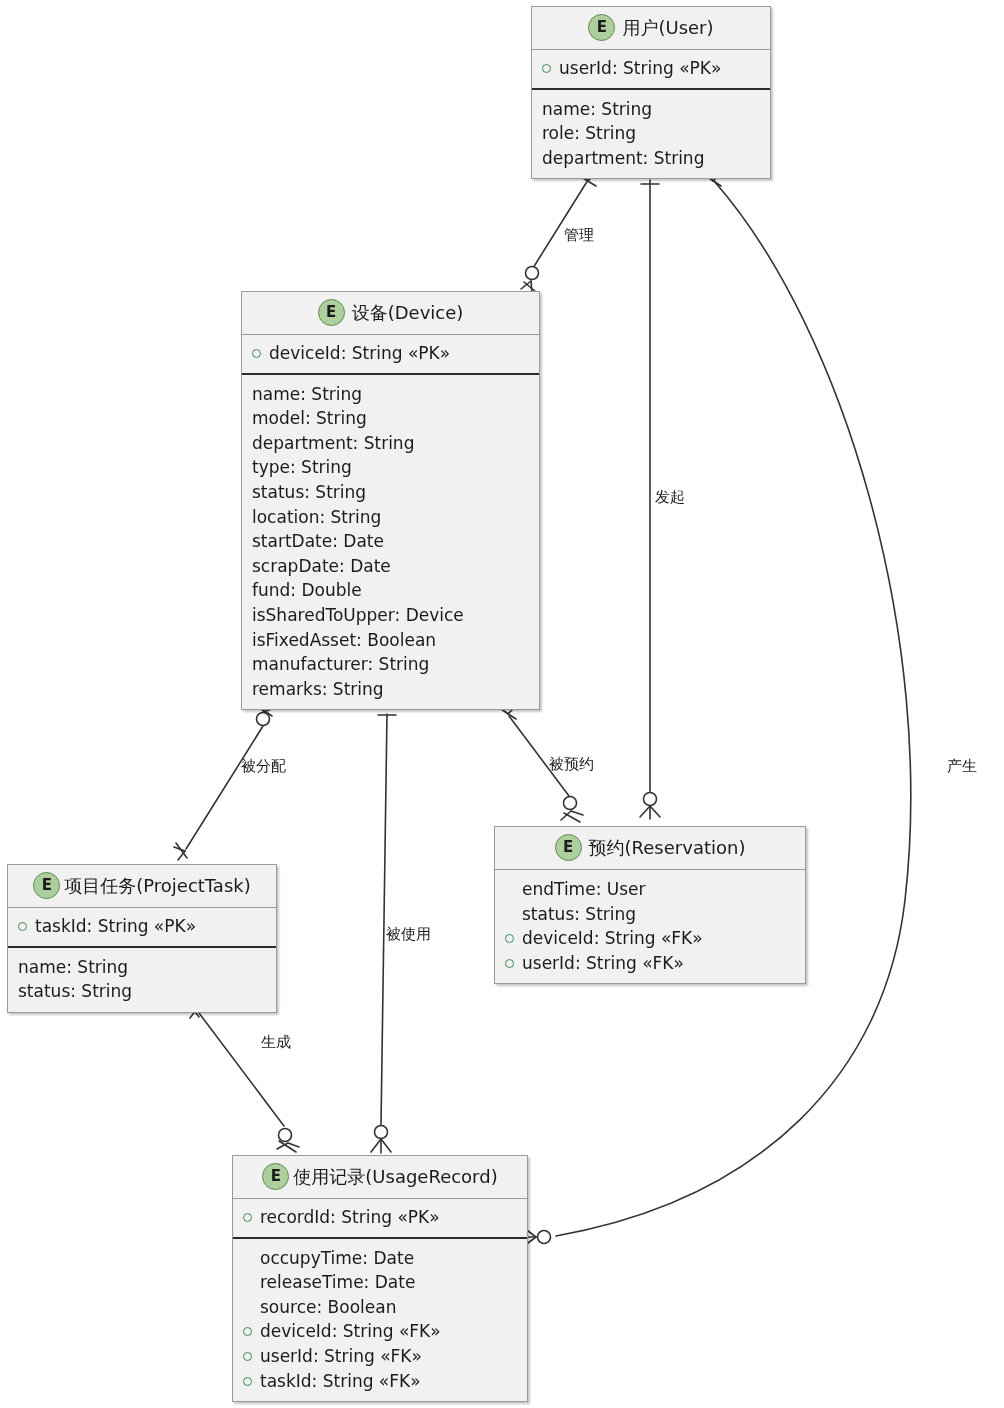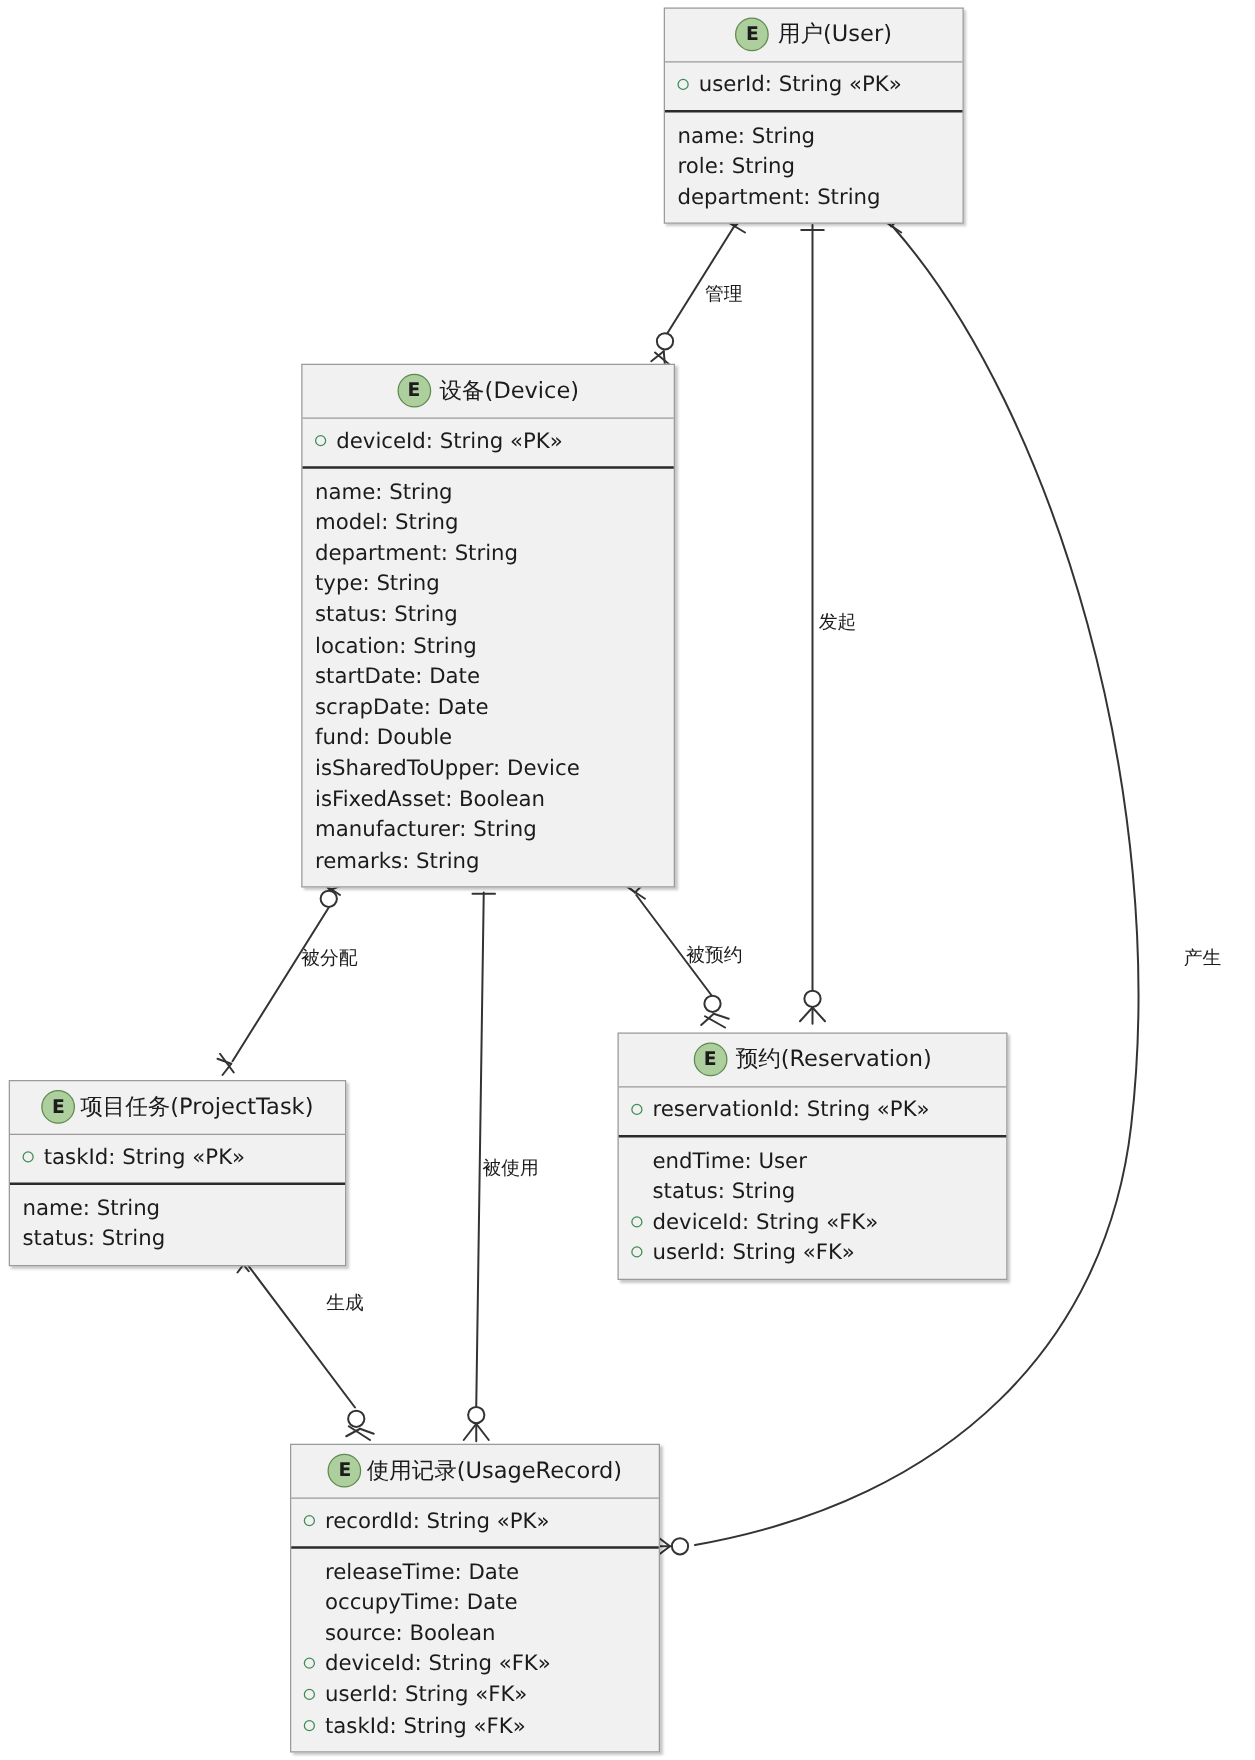--- a/index.html
+++ b/index.html
@@ -301,26 +301,20 @@
           <span>status: String</span>
         </div>
     </div>
   </div>
 
   <div class="entity" style="left:494px; top:826px; width:312px;">
     <div class="ent-header">
       <span class="ent-icon">E</span>
       <span class="ent-title">预约(Reservation)</span>
     </div>
-    <div class="ent-keys">
-      <div class="attr-row">
-        <span class="attr-dot"></span>
-        <span>reservationId: String «PK»</span>
-      </div>
-    </div>
     <div class="ent-attrs">
       <div class="attr-row">
           <span class="attr-dot blank"></span>
           <span>endTime: User</span>
         </div>
       <div class="attr-row">
           <span class="attr-dot blank"></span>
           <span>status: String</span>
         </div>
       <div class="attr-row">
@@ -341,25 +335,25 @@
     </div>
     <div class="ent-keys">
       <div class="attr-row">
         <span class="attr-dot"></span>
         <span>recordId: String «PK»</span>
       </div>
     </div>
     <div class="ent-attrs">
       <div class="attr-row">
           <span class="attr-dot blank"></span>
+          <span>occupyTime: Date</span>
+        </div>
+      <div class="attr-row">
+          <span class="attr-dot blank"></span>
           <span>releaseTime: Date</span>
-        </div>
-      <div class="attr-row">
-          <span class="attr-dot blank"></span>
-          <span>occupyTime: Date</span>
         </div>
       <div class="attr-row">
           <span class="attr-dot blank"></span>
           <span>source: Boolean</span>
         </div>
       <div class="attr-row">
           <span class="attr-dot"></span>
           <span>deviceId: String «FK»</span>
         </div>
       <div class="attr-row">

